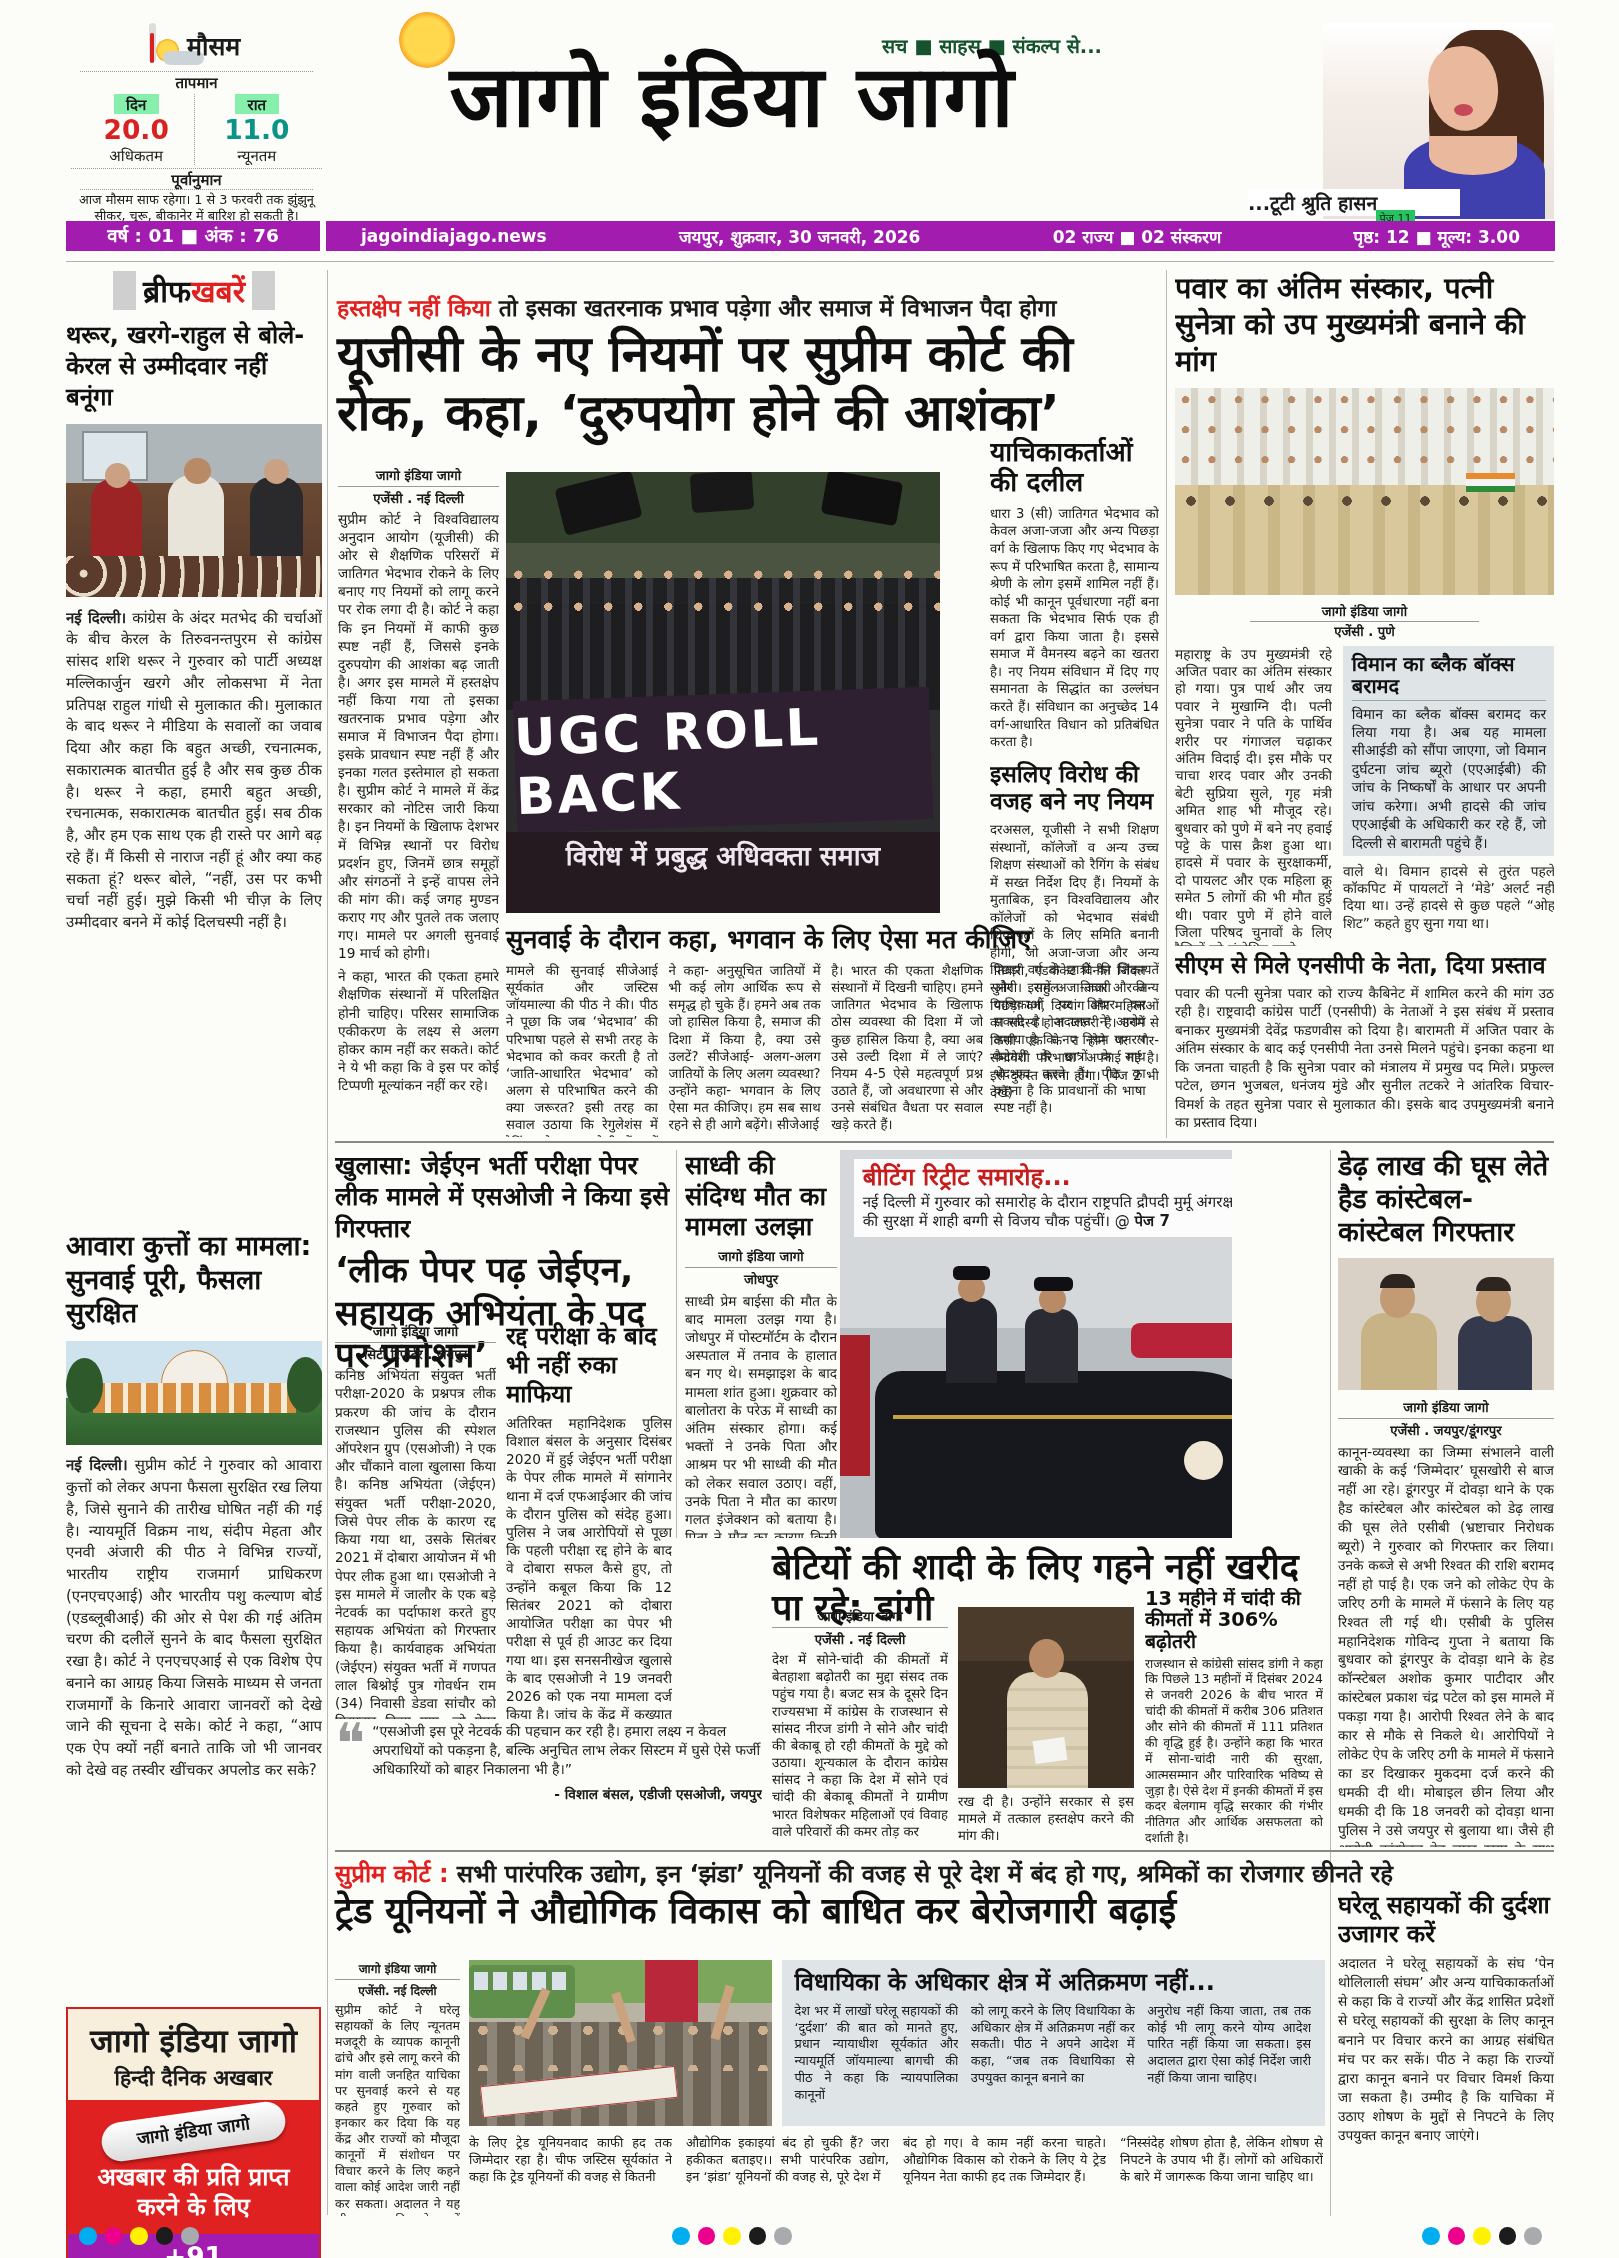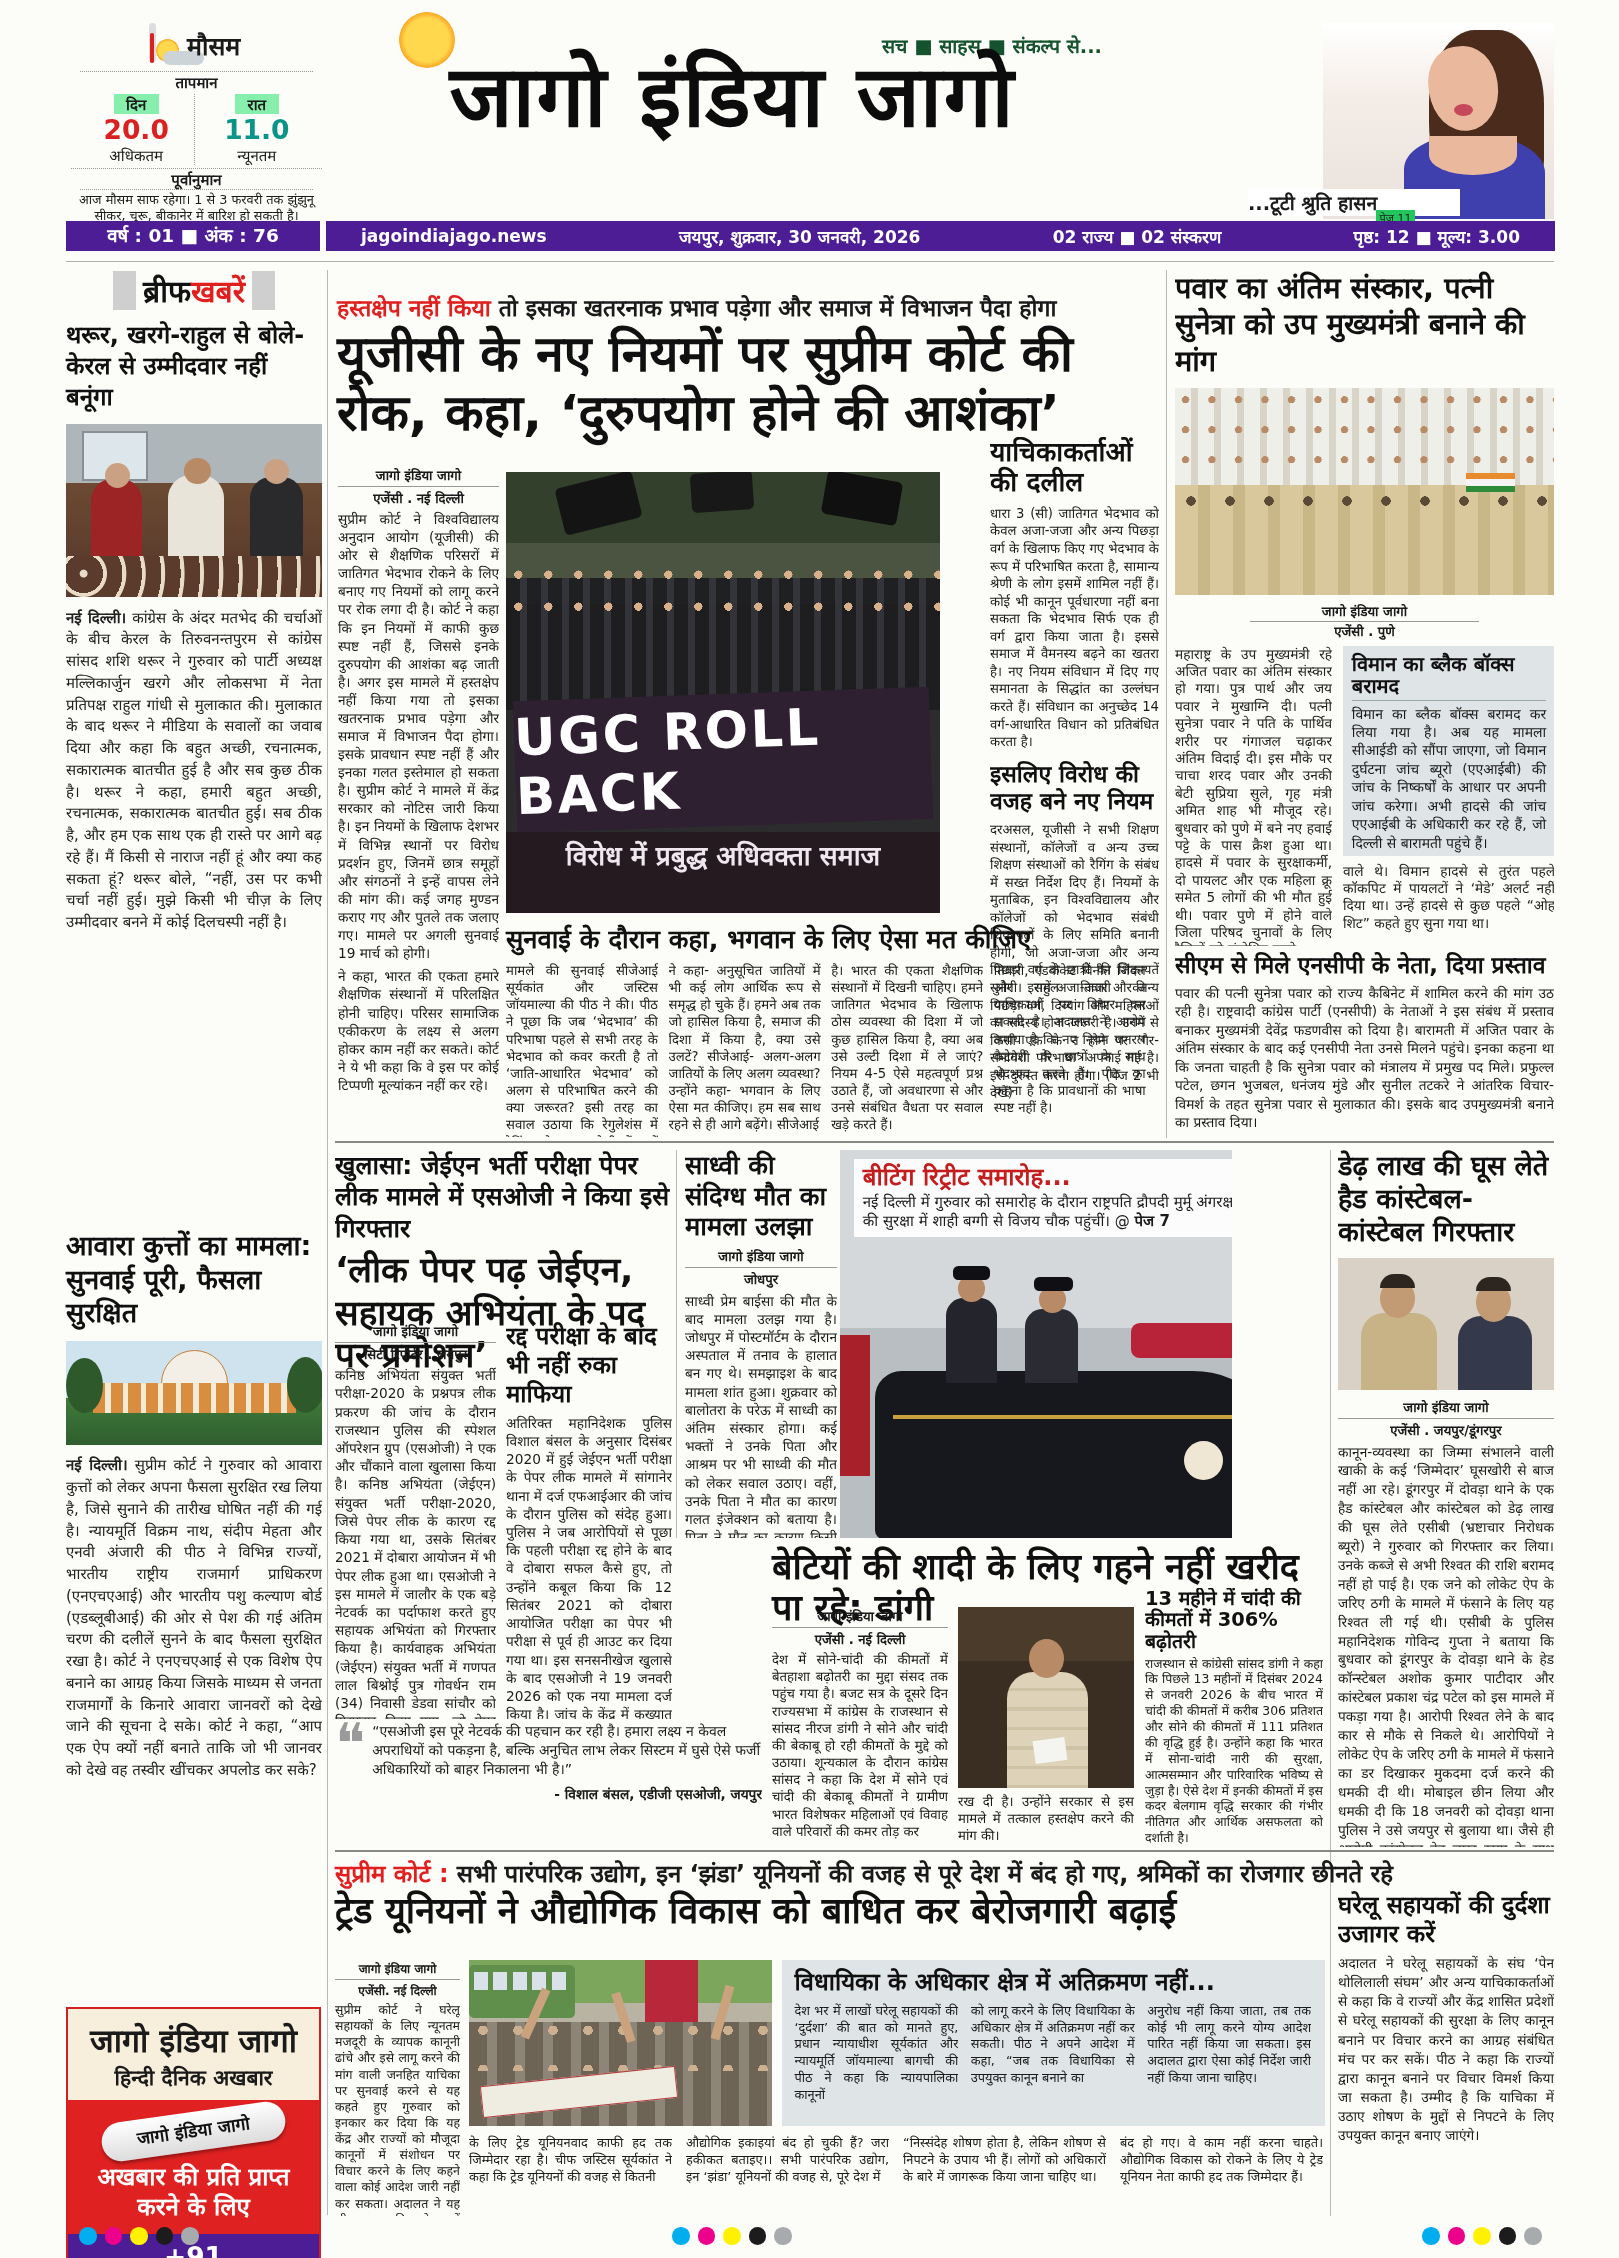--- a/index.html
+++ b/index.html
@@ -5,21 +5,21 @@
   html,body{margin:0;padding:0}
   body{width:1620px;height:2258px;position:relative;overflow:hidden;background:#fcfcf8;
        font-family:"DejaVu Sans",sans-serif;color:#1a1a1a}
   .abs{position:absolute}
   .col{position:absolute;overflow:hidden;text-align:justify;font-size:13.2px;line-height:1.27;color:#222}
   .head{font-weight:bold;color:#101010;line-height:1.12}
   .byl{font-weight:bold;text-align:center;font-size:13.2px}
   .byl-top{border-bottom:1.3px solid #999;padding-bottom:1.8px;margin-bottom:1.8px}
   .rule-v{position:absolute;width:0.9px;background:#b9b9b9}
   .rule-h{position:absolute;height:0.9px;background:#b0b0b0}
-  .teal{background:#4c1d95;color:#fff}
+  .teal{background:#a21caf;color:#fff}
   .ph{position:absolute;overflow:hidden;background:#c9c9c9}
   .dotted{border-top:1.8px dotted #9a9a9a}
   .chip{background:#86efac;display:inline-block;padding:0 12.4px;font-weight:bold}
   .sun{position:absolute;border-radius:50%;background:radial-gradient(circle,#ffd84d 0 55%,#f9a825 70%,transparent 72%)}
   .quotebox{font-size:13.7px;line-height:1.3}
   .greybox{background:#dfe4e6}
   .dot{width:17.6px;height:17.6px;border-radius:50%;display:inline-block;margin-right:8px}
   .d1{background:#00aeef}.d2{background:#ec008c}.d3{background:#fff100}.d4{background:#1c1c1c}.d5{background:#a8abad}
   .caph{font-weight:bold;font-size:25px;color:#111}
   .subh{font-weight:bold;font-size:22px;line-height:1.1;color:#111}
@@ -320,22 +320,22 @@
   <div style="display:flex;gap:12.4px">
     <div style="width:164px;text-align:justify;font-size:12.8px;line-height:1.32;overflow:hidden;height:111px">देश भर में लाखों घरेलू सहायकों की ‘दुर्दशा’ की बात को मानते हुए, प्रधान न्यायाधीश सूर्यकांत और न्यायमूर्ति जॉयमाल्या बागची की पीठ ने कहा कि न्यायपालिका कानूनों</div>
     <div style="width:164px;text-align:justify;font-size:12.8px;line-height:1.32;overflow:hidden;height:111px">को लागू करने के लिए विधायिका के अधिकार क्षेत्र में अतिक्रमण नहीं कर सकती। पीठ ने अपने आदेश में कहा, “जब तक विधायिका से उपयुक्त कानून बनाने का</div>
     <div style="width:164px;text-align:justify;font-size:12.8px;line-height:1.32;overflow:hidden;height:111px">अनुरोध नहीं किया जाता, तब तक कोई भी लागू करने योग्य आदेश पारित नहीं किया जा सकता। इस अदालत द्वारा ऐसा कोई निर्देश जारी नहीं किया जाना चाहिए।</div>
   </div>
 </div>
 
 <div class="abs" style="left:469px;top:2135px;width:856px;height:81px;display:flex;gap:14px">
   <div style="width:203px;text-align:justify;font-size:12.8px;line-height:1.32;overflow:hidden">के लिए ट्रेड यूनियनवाद काफी हद तक जिम्मेदार रहा है। चीफ जस्टिस सूर्यकांत ने कहा कि ट्रेड यूनियनों की वजह से कितनी</div>
   <div style="width:203px;text-align:justify;font-size:12.8px;line-height:1.32;overflow:hidden">औद्योगिक इकाइयां बंद हो चुकी हैं? जरा हकीकत बताइए।। सभी पारंपरिक उद्योग, इन ‘झंडा’ यूनियनों की वजह से, पूरे देश में</div>
+  <div style="width:203px;text-align:justify;font-size:12.8px;line-height:1.32;overflow:hidden">बंद हो गए। वे काम नहीं करना चाहते। औद्योगिक विकास को रोकने के लिए ये ट्रेड यूनियन नेता काफी हद तक जिम्मेदार हैं।</div>
   <div style="width:203px;text-align:justify;font-size:12.8px;line-height:1.32;overflow:hidden">“निस्संदेह शोषण होता है, लेकिन शोषण से निपटने के उपाय भी हैं। लोगों को अधिकारों के बारे में जागरूक किया जाना चाहिए था।</div>
-  <div style="width:203px;text-align:justify;font-size:12.8px;line-height:1.32;overflow:hidden">बंद हो गए। वे काम नहीं करना चाहते। औद्योगिक विकास को रोकने के लिए ये ट्रेड यूनियन नेता काफी हद तक जिम्मेदार हैं।</div>
 </div>
 
 <div class="abs" style="left:1338px;top:1891px;width:216px;height:326px;overflow:hidden">
   <div class="head" style="font-size:24px;font-weight:700;line-height:1.2;margin-bottom:5.3px">घरेलू सहायकों की दुर्दशा उजागर करें</div>
   <div style="text-align:justify;font-size:13.7px;line-height:1.4">अदालत ने घरेलू सहायकों के संघ ‘पेन थोलिलाली संघम’ और अन्य याचिकाकर्ताओं से कहा कि वे राज्यों और केंद्र शासित प्रदेशों से घरेलू सहायकों की सुरक्षा के लिए कानून बनाने पर विचार करने का आग्रह संबंधित मंच पर कर सकें। पीठ ने कहा कि राज्यों द्वारा कानून बनाने पर विचार विमर्श किया जा सकता है। उम्मीद है कि याचिका में उठाए शोषण के मुद्दों से निपटने के लिए उपयुक्त कानून बनाए जाएंगे।</div>
 </div>
 
 <div class="abs" style="left:79px;top:2227px">
   <span class="dot d1"></span><span class="dot d2"></span><span class="dot d3"></span><span class="dot d4"></span><span class="dot d5"></span>
 </div>

